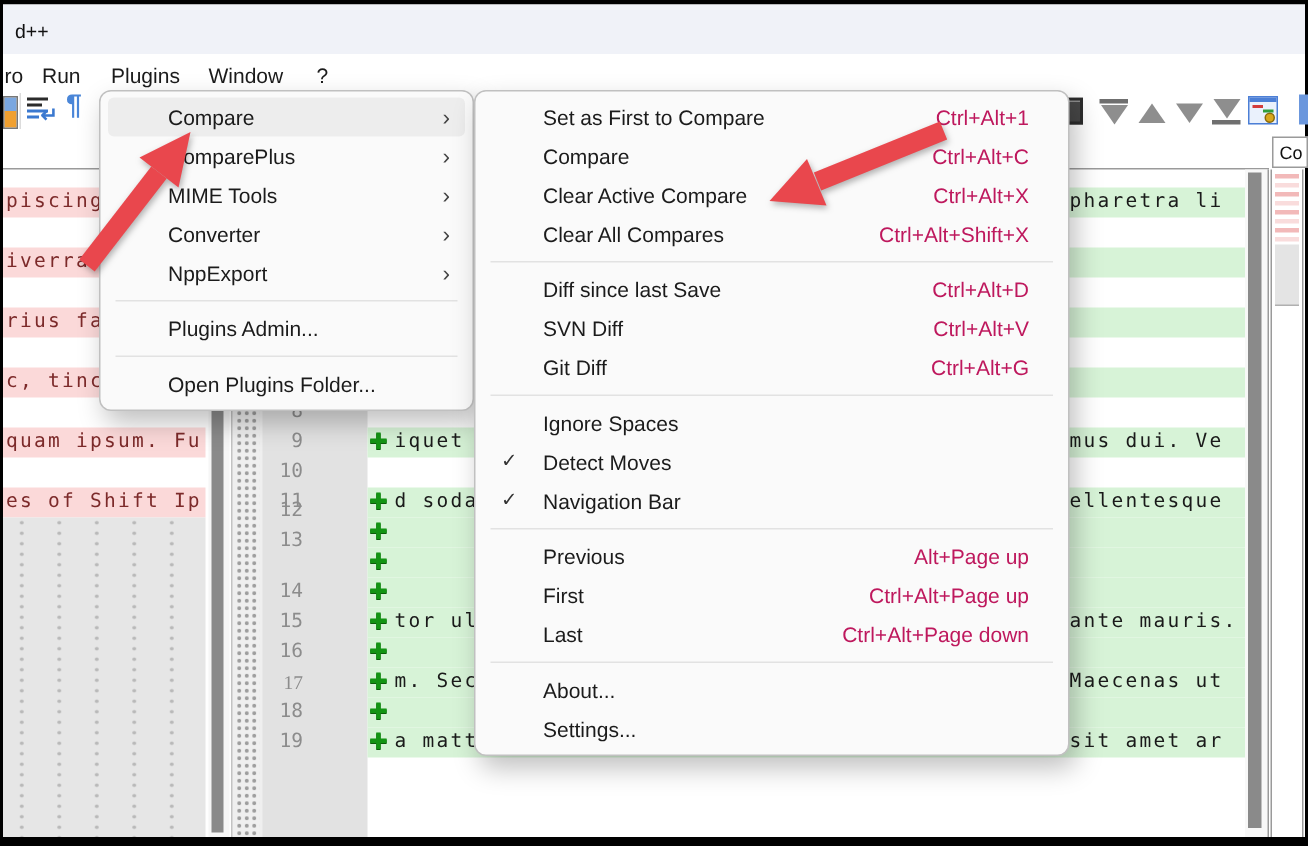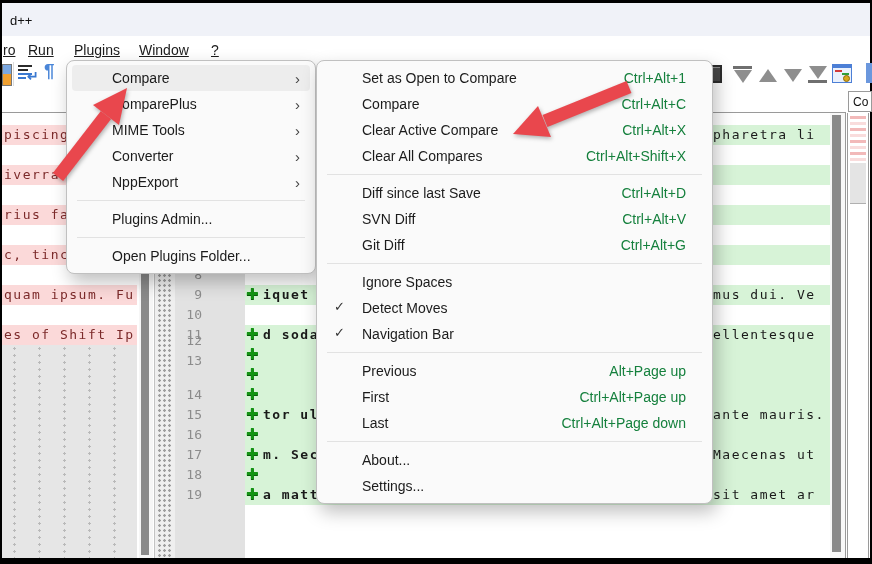--- a/index.html
+++ b/index.html
@@ -3,62 +3,62 @@
 <meta charset="utf-8">
 <style>
   html,body{margin:0;padding:0;background:#000;}
   #screen{position:relative;width:872px;height:564px;background:#000;overflow:hidden;
           font-family:"Liberation Sans",sans-serif;-webkit-font-smoothing:antialiased;}
   .abs{position:absolute;}
   
   #winbg{left:2px;top:3px;width:868px;height:555px;background:#fff;}
   #titlebar{left:2px;top:3px;width:868px;height:33px;background:#f0f2f8;}
   #title-frag{left:8px;top:10px;font-size:13px;color:#111;}
-  .mb-item{top:41px;height:19px;font-size:14px;color:#1b1b1b;line-height:19px;text-decoration:underline;}
+  .mb-item{top:41px;height:19px;font-size:14px;color:#1b1b1b;line-height:19px;}
   
   .tb-sep{width:1px;background:#dcdcdc;}
   .tri{width:0;height:0;}
   .tri-up{border-left:9px solid transparent;border-right:9px solid transparent;border-bottom:13px solid #8e8e8e;}
   .tri-down{border-left:9px solid transparent;border-right:9px solid transparent;border-top:13px solid #8e8e8e;}
   .hbar{height:3px;background:#6f6f6f;}
   
   .mono{font-family:"DejaVu Sans Mono","Liberation Mono",monospace;font-size:13px;line-height:20px;letter-spacing:1.5px;white-space:pre;}
   .pinkrow{left:2px;width:135px;height:20px;background:#fbd9d9;overflow:hidden;}
   .pinkrow span{color:#7c2a2a;padding-left:2px;}
   #filler{left:2px;top:345px;width:135px;height:213px;background:#e6e6e6;
           background-image:radial-gradient(circle,#b9b9b9 1px,transparent 1.4px);background-size:25px 7px;}
   #lscrolltrack{left:139px;top:113px;width:14px;height:445px;background:#f6f6f6;}
   #lscrollthumb{left:141px;top:115px;width:8px;height:440px;background:#8a8a8a;}
   #splitter{left:154px;top:113px;width:21px;height:445px;background:#efefef;border-left:1px solid #c3c3c3;border-right:1px solid #c3c3c3;}
   #splitter-dots{left:2px;top:0;width:16px;height:445px;
           background-image:radial-gradient(circle,#9e9e9e 1.1px,transparent 1.5px);background-size:5px 5px;}
   #rmargin{left:175px;top:113px;width:70px;height:445px;background:#e2e2e2;}
   .lnum{left:175px;width:27px;height:20px;text-align:right;color:#8c8c8c;}
   .grow{left:245px;width:585px;height:20px;background:#d7f3d7;}
-  .grow .mid{position:absolute;left:18px;top:0;color:#1a1a1a;font-weight:bold;}
+  .grow .mid{position:absolute;left:18px;top:0;color:#1a1a1a;}
   .grow .rfrag{position:absolute;left:468px;top:0;color:#1a1a1a;}
   .plus{position:absolute;left:1px;top:2px;width:15px;height:15px;color:#149414;font-size:15px;line-height:15px;
         text-shadow:0 1px 0 #0a5c0a;font-family:"DejaVu Sans",sans-serif;}
   #rscrolltrack{left:830px;top:113px;width:15px;height:445px;background:#f8f8f8;}
   #rscrollthumb{left:832px;top:115px;width:9px;height:437px;background:#8a8a8a;}
   .paneborder{background:#9a9a9a;}
   
   #nav-caption{left:848px;top:91px;width:24px;height:21px;background:#fff;border:1px solid #9a9a9a;
                font-size:12px;color:#111;line-height:20px;padding-left:4px;box-sizing:border-box;overflow:hidden;}
   #navbar{left:847px;top:113px;width:22px;height:445px;background:#fff;border-left:1px solid #9a9a9a;border-right:1px solid #9a9a9a;box-sizing:border-box;}
   .nav-stripe{margin:3px 2px 0 2px;height:3px;background:#f2b9b9;}
   #nav-view{position:absolute;left:2px;top:50px;width:16px;height:40px;background:#e4e4e4;border-bottom:1px solid #b0b0b0;}
   
   .menu{background:#fafafa;border:1px solid #c0c0c0;border-radius:8px;box-shadow:4px 8px 18px rgba(0,0,0,.25);
         padding:4px 0;box-sizing:border-box;z-index:20;}
   .m-item{height:26px;margin:0 5px;padding-left:40px;border-radius:4px;display:flex;align-items:center;
           font-size:14px;color:#1b1b1b;position:relative;justify-content:space-between;}
   .m-item.hl{background:#ededed;}
   .m-item .lbl{flex:1;}
-  .m-item .sc{padding-right:21px;color:#15803d;}
+  .m-item .sc{padding-right:21px;color:#be185d;}
   .m-item .chev{padding-right:10px;color:#444;font-size:15px;}
   .m-item .chk{position:absolute;left:12px;top:4px;font-size:13px;color:#333;}
   .m-sep{height:1px;background:#e2e2e2;margin:5px 10px;}
   #arrows{left:0;top:0;width:872px;height:564px;z-index:50;pointer-events:none;}
 </style>
 </head>
 <body>
 
 <div id="screen">
   <div class="abs" id="winbg"></div>
@@ -141,21 +141,21 @@
       <div class="abs lnum mono" style="top: 331px; letter-spacing: 0px;">12</div>
       <div class="abs grow mono" style="top: 345px;"><span class="plus">✚</span></div>
       <div class="abs lnum mono" style="top: 351px; letter-spacing: 0px;">13</div>
       <div class="abs grow mono" style="top: 365px;"><span class="plus">✚</span></div>
       <div class="abs lnum mono" style="top: 385px; letter-spacing: 0px;">14</div>
       <div class="abs grow mono" style="top: 385px;"><span class="plus">✚</span></div>
       <div class="abs lnum mono" style="top: 405px; letter-spacing: 0px;">15</div>
       <div class="abs grow mono" style="top: 405px;"><span class="plus">✚</span><span class="mid">tor ul</span><span class="rfrag">ante mauris.</span></div>
       <div class="abs lnum mono" style="top: 425px; letter-spacing: 0px;">16</div>
       <div class="abs grow mono" style="top: 425px;"><span class="plus">✚</span></div>
-      <div class="abs lnum mono" style="top: 445px; letter-spacing: 0px;">17</div>
+      <div class="abs lnum mono" style="top: 445px; letter-spacing: 0px; font-family: Liberation Serif, serif;">17</div>
       <div class="abs grow mono" style="top: 445px;"><span class="plus">✚</span><span class="mid">m. Sec</span><span class="rfrag">Maecenas ut</span></div>
       <div class="abs lnum mono" style="top: 465px; letter-spacing: 0px;">18</div>
       <div class="abs grow mono" style="top: 465px;"><span class="plus">✚</span></div>
       <div class="abs lnum mono" style="top: 485px; letter-spacing: 0px;">19</div>
       <div class="abs grow mono" style="top: 485px;"><span class="plus">✚</span><span class="mid">a matt</span><span class="rfrag">sit amet ar</span></div>
     </div>
   <div class="abs" id="rscrolltrack"></div>
   <div class="abs" id="rscrollthumb"></div>
   <div class="abs paneborder" style="left:845px;top:113px;width:1px;height:445px;"></div>
 
@@ -200,21 +200,21 @@
         <span class="lbl">Plugins Admin...</span>
       </div>
       <div class="m-sep"></div>
       <div class="m-item">
         <span class="lbl">Open Plugins Folder...</span>
       </div>
     </div>
 
   <div class="abs menu" id="compare-submenu" style="left:316px;top:60px;width:397px;">
       <div class="m-item">
-        <span class="lbl">Set as Open to Compare</span>
+        <span class="lbl">Set as First to Compare</span>
         <span class="sc">Ctrl+Alt+1</span>
       </div>
       <div class="m-item">
         <span class="lbl">Compare</span>
         <span class="sc">Ctrl+Alt+C</span>
       </div>
       <div class="m-item">
         <span class="lbl">Clear Active Compare</span>
         <span class="sc">Ctrl+Alt+X</span>
       </div>

